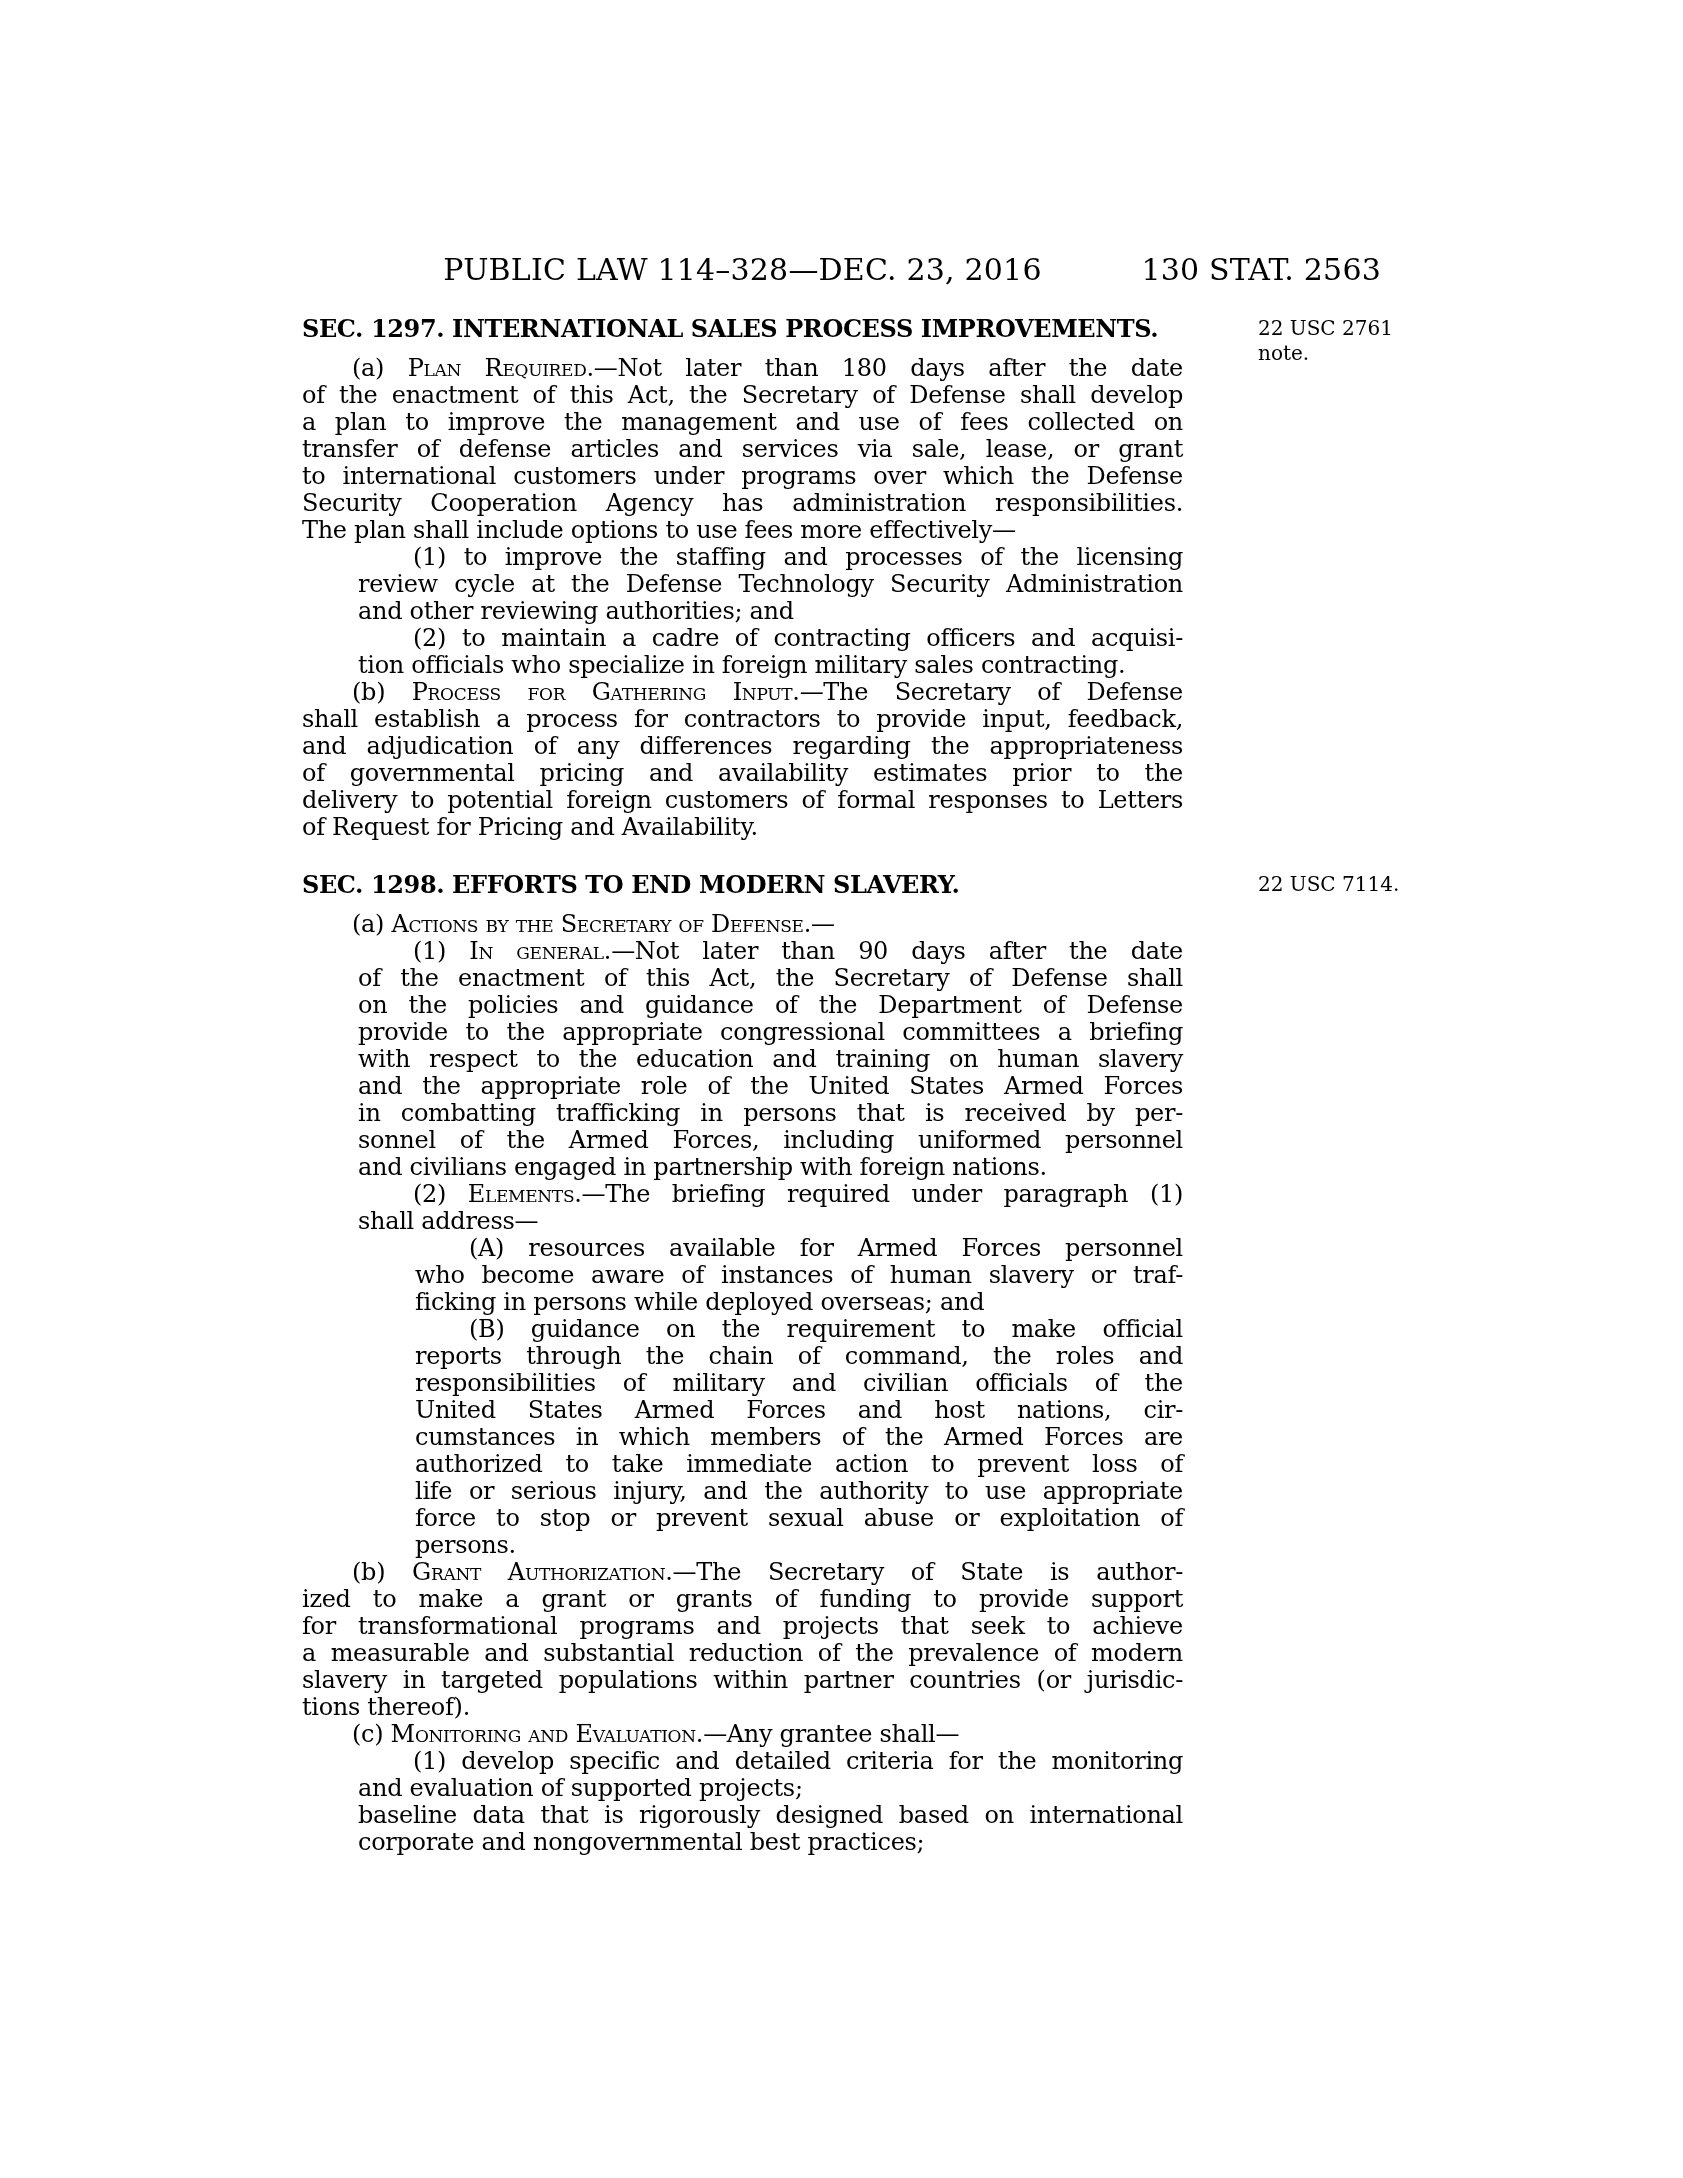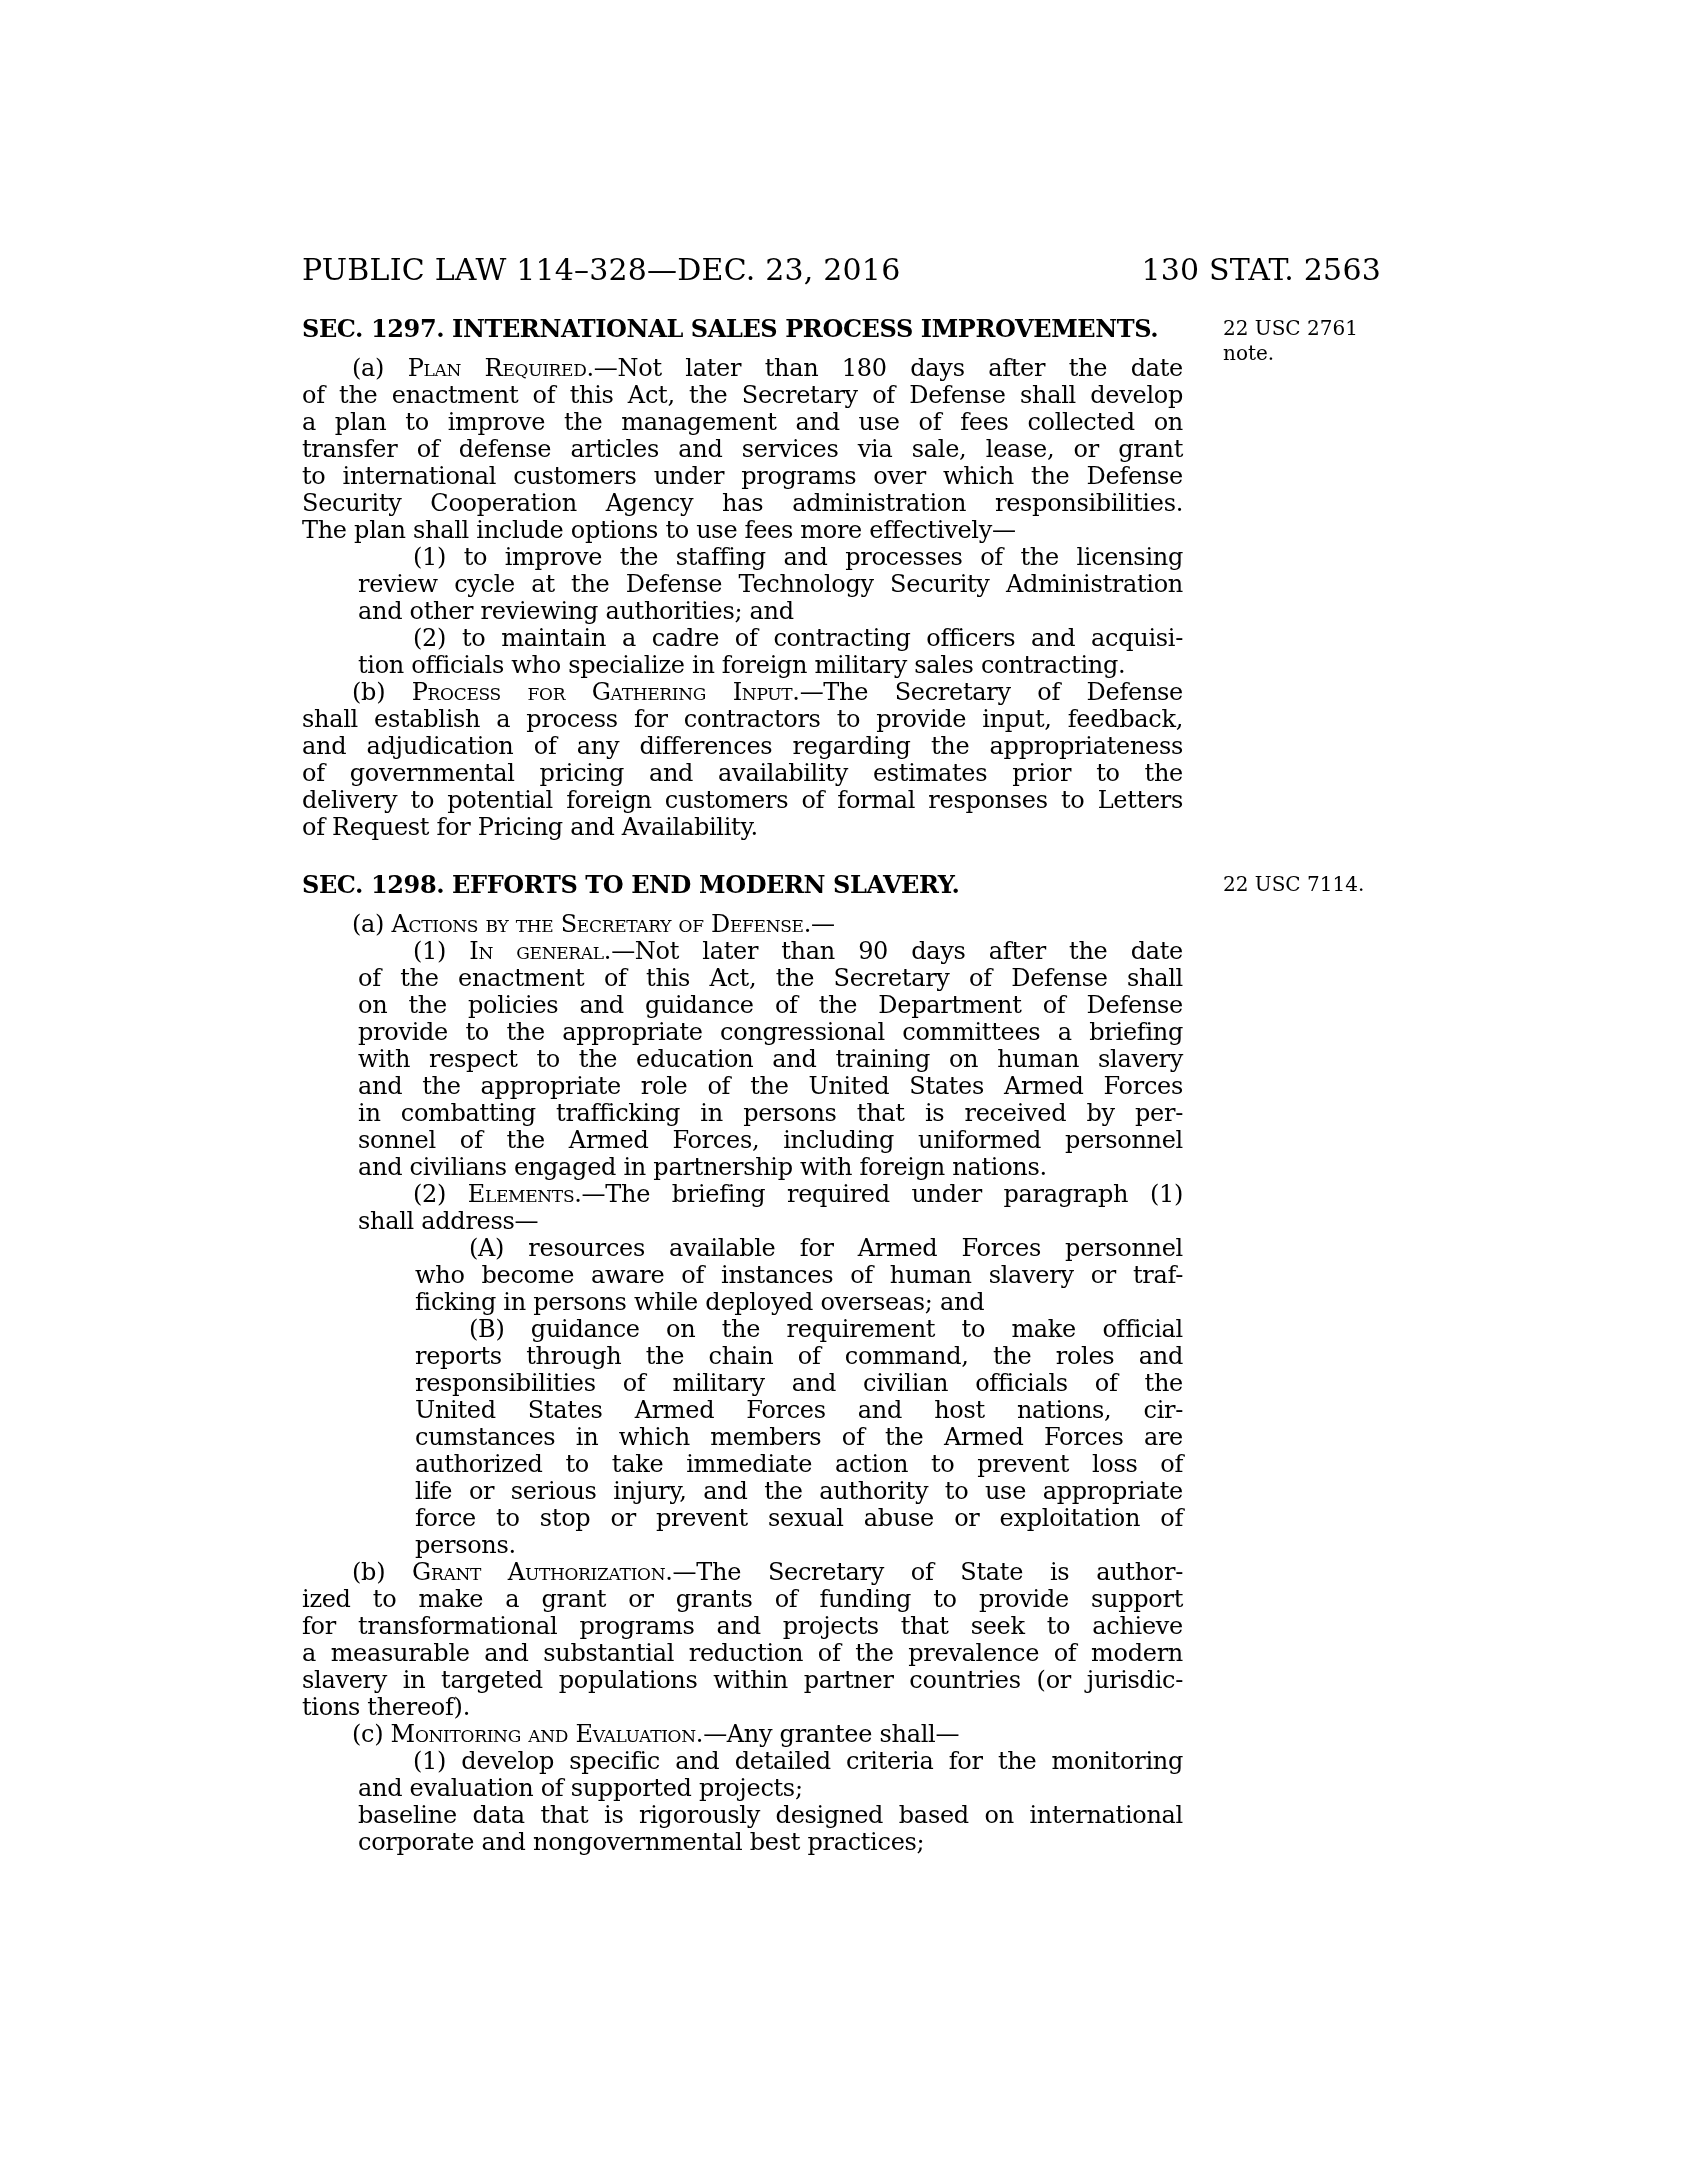--- a/index.html
+++ b/index.html
@@ -1,33 +1,33 @@
 <!DOCTYPE html>
 <html><head>
 <meta charset="utf-8">
 <style>
   html,body{margin:0;padding:0;background:#ffffff;}
   .page{
     position:relative;width:1683px;height:2178px;background:#ffffff;
     font-family:"DejaVu Serif", serif;color:#000;overflow:hidden;
   }
   .hdr{position:absolute;top:252px;left:302px;width:1079px;height:38px;font-size:30px;line-height:36px;}
-  .hdr-law{position:absolute;left:0;top:0;width:881px;letter-spacing:0.2px;}
+  .hdr-law{position:absolute;left:0;top:0;width:881px;text-align:center;letter-spacing:0.2px;}
   .hdr-stat{position:absolute;right:0;top:0;text-align:right;letter-spacing:0.2px;}
   .content{
     position:absolute;left:302px;top:315px;width:881px;
     font-size:24px;line-height:27px;letter-spacing:-0.3px;
   }
   .sec-heading{
     position:relative;font-weight:bold;font-size:24px;line-height:28px;
     letter-spacing:-0.4px;margin:30px 0 12px 0;
   }
   .sec-heading.first{margin-top:0;}
   .mnote{
-    position:absolute;left:921px;top:1px;width:178px;
+    position:absolute;left:956px;top:1px;width:178px;
     font-weight:normal;font-size:20px;line-height:25px;letter-spacing:0;
   }
   .para{margin:0;}
   .line{text-align:justify;}
   .line.just{text-align-last:justify;}
   .lv-a .line{padding-left:0;}
   .lv-a .line.first{padding-left:50px;}
   .lv-1 .line{padding-left:56px;}
   .lv-1 .line.first{padding-left:111px;}
   .lv-A .line{padding-left:113px;}

